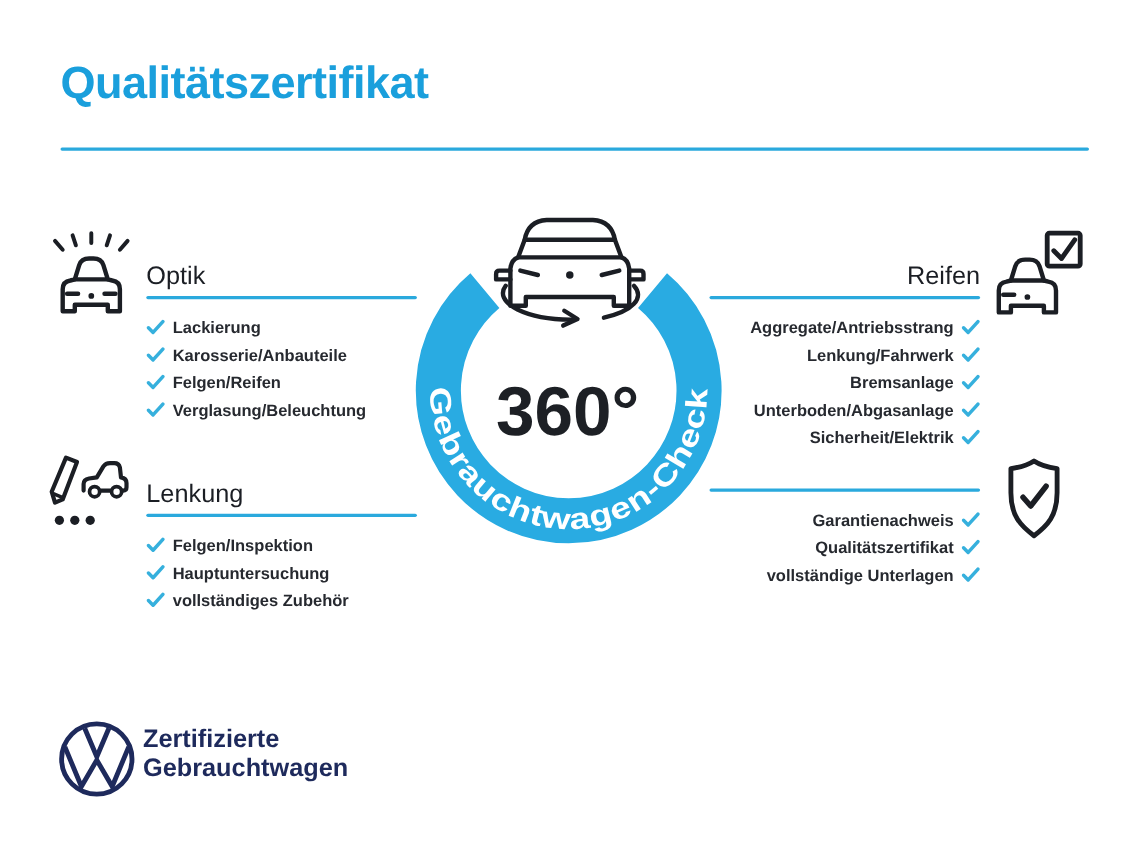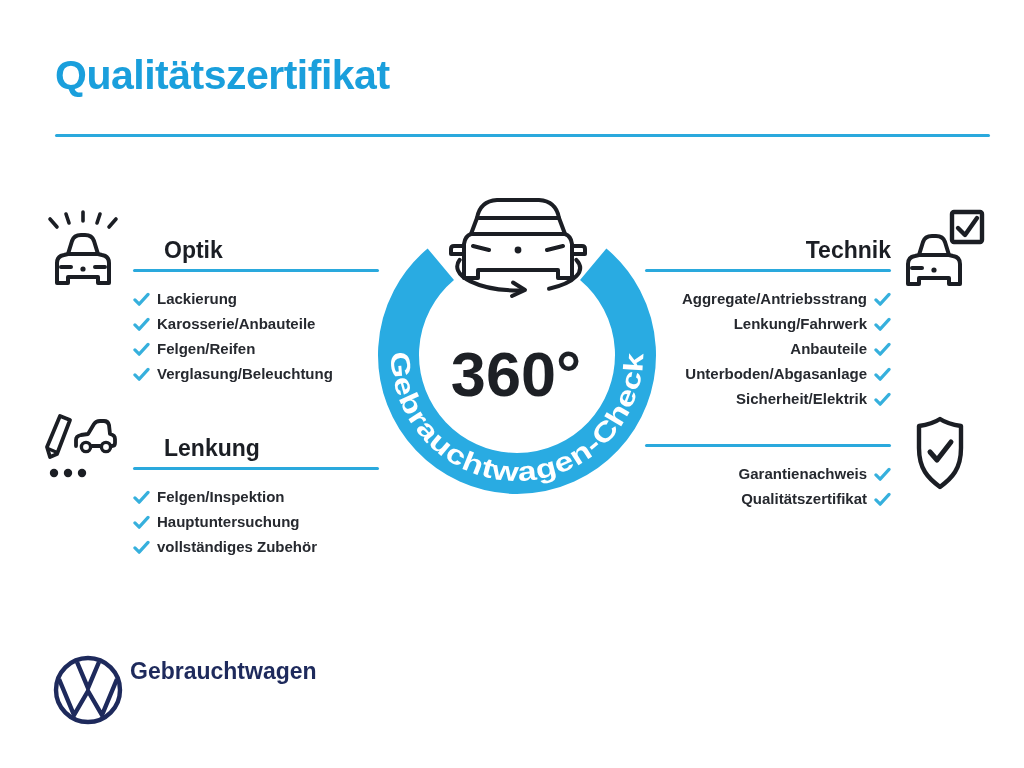--- a/index.html
+++ b/index.html
@@ -14,24 +14,24 @@
   }
   .abs{position:absolute;}
   .page-title{
     left:55px;top:52px;font-size:41px;font-weight:700;letter-spacing:-0.5px;
     color:var(--accent);
   }
   .title-rule{left:55px;top:134px;width:935px;height:3px;background:var(--rule);border-radius:2px;}
 
   
   .sec{width:246px;}
-  .sec h2{font-size:23px;line-height:1;font-weight:700;color:var(--ink);margin-left:31px;}
+  .sec h2{font-size:23px;line-height:1;font-weight:400;color:var(--ink);}
   .sec .underline{margin-top:7px;height:3px;background:var(--rule);border-radius:2px;}
   .sec .items{margin-top:18px;display:flex;flex-direction:column;gap:8px;}
-  .row{display:flex;align-items:flex-end;gap:7px;line-height:17px;}
+  .row{display:flex;align-items:flex-start;gap:7px;line-height:17px;}
   .sec.right h2{text-align:right;}
   .sec.right .row{justify-content:flex-end;}
   .lbl{font-size:15px;font-weight:600;color:var(--text);white-space:nowrap;}
   .chk{width:17px;height:15px;flex:0 0 auto;}
   .chk path{fill:none;stroke:var(--check);stroke-width:3.4;stroke-linecap:round;stroke-linejoin:round;}
 
   
   .ic{color:var(--ink);}
   .ic path,.ic rect,.ic line,.ic polyline{fill:none;stroke:currentColor;stroke-linecap:round;stroke-linejoin:round;}
   .ic .fill{fill:currentColor;stroke:none;}
@@ -135,37 +135,37 @@
     <path stroke-width="4" d="M6 54 L6 34 Q6 27 13 26 L17 25 L21 12 Q23 6 30 6 L34 6 Q41 6 43 12 L47 25 L51 26 Q58 27 58 34 L58 54 L47 54 L47 48 L17 48 L17 54 Z"></path>
     <path stroke-width="4" d="M17 25 L47 25"></path>
     <path stroke-width="4" d="M10 38 L20 38"></path>
     <circle class="fill" cx="32" cy="40" r="2.6"></circle>
   </g>
   <rect x="52" y="4" width="30" height="30" rx="2" fill="#ffffff" stroke-width="4.4"></rect>
   <path stroke-width="4.4" d="M58 20 L65 27 L77 10"></path>
 </svg>
 
 <div class="abs sec right" style="left:645px;top:239px;">
-  <h2>Technik</h2>
+  <h2>Reifen</h2>
   <div class="underline"></div>
   <div class="items">
     <div class="row">
       <span class="lbl">Aggregate/Antriebsstrang</span>
       <svg class="chk" viewBox="0 0 18 16">
           <path d="M2 8.5 L6.5 13 L16 2.5"></path>
         </svg>
       </div>
     <div class="row">
       <span class="lbl">Lenkung/Fahrwerk</span>
       <svg class="chk" viewBox="0 0 18 16">
           <path d="M2 8.5 L6.5 13 L16 2.5"></path>
         </svg>
       </div>
     <div class="row">
-      <span class="lbl">Anbauteile</span>
+      <span class="lbl">Bremsanlage</span>
       <svg class="chk" viewBox="0 0 18 16">
           <path d="M2 8.5 L6.5 13 L16 2.5"></path>
         </svg>
       </div>
     <div class="row">
       <span class="lbl">Unterboden/Abgasanlage</span>
       <svg class="chk" viewBox="0 0 18 16">
           <path d="M2 8.5 L6.5 13 L16 2.5"></path>
         </svg>
       </div>
@@ -187,20 +187,26 @@
   <div class="underline"></div>
   <div class="items">
     <div class="row">
       <span class="lbl">Garantienachweis</span>
       <svg class="chk" viewBox="0 0 18 16">
           <path d="M2 8.5 L6.5 13 L16 2.5"></path>
         </svg>
       </div>
     <div class="row">
       <span class="lbl">Qualitätszertifikat</span>
+      <svg class="chk" viewBox="0 0 18 16">
+          <path d="M2 8.5 L6.5 13 L16 2.5"></path>
+        </svg>
+      </div>
+    <div class="row">
+      <span class="lbl">vollständige Unterlagen</span>
       <svg class="chk" viewBox="0 0 18 16">
           <path d="M2 8.5 L6.5 13 L16 2.5"></path>
         </svg>
       </div>
   </div>
 </div>
 
 <svg class="abs" style="left:367px;top:188px;" width="300" height="332" viewBox="0 0 300 332">
 
   <path class="badge-ring" d="M 226.2 76.2 A 118.5 118.5 0 1 1 73.8 76.2"></path>
@@ -224,14 +230,15 @@
     <path d="M209.3 71.8 A 62 24 0 0 1 182 100.8"></path>
   </g>
 </svg>
 
 <svg class="abs vw-mark" style="left:52px;top:654px;" width="72" height="72" viewBox="0 0 72 72">
   <circle cx="36" cy="36" r="32"></circle>
   <path d="M25 8 L36 34 L47 8"></path>
   <path d="M7 25 L22 61 L36 37 L50 61 L65 25"></path>
 </svg>
 <div class="abs footer-text">
+  <div>Zertifizierte</div>
   <div>Gebrauchtwagen</div>
 </div>
 
 </body></html>

